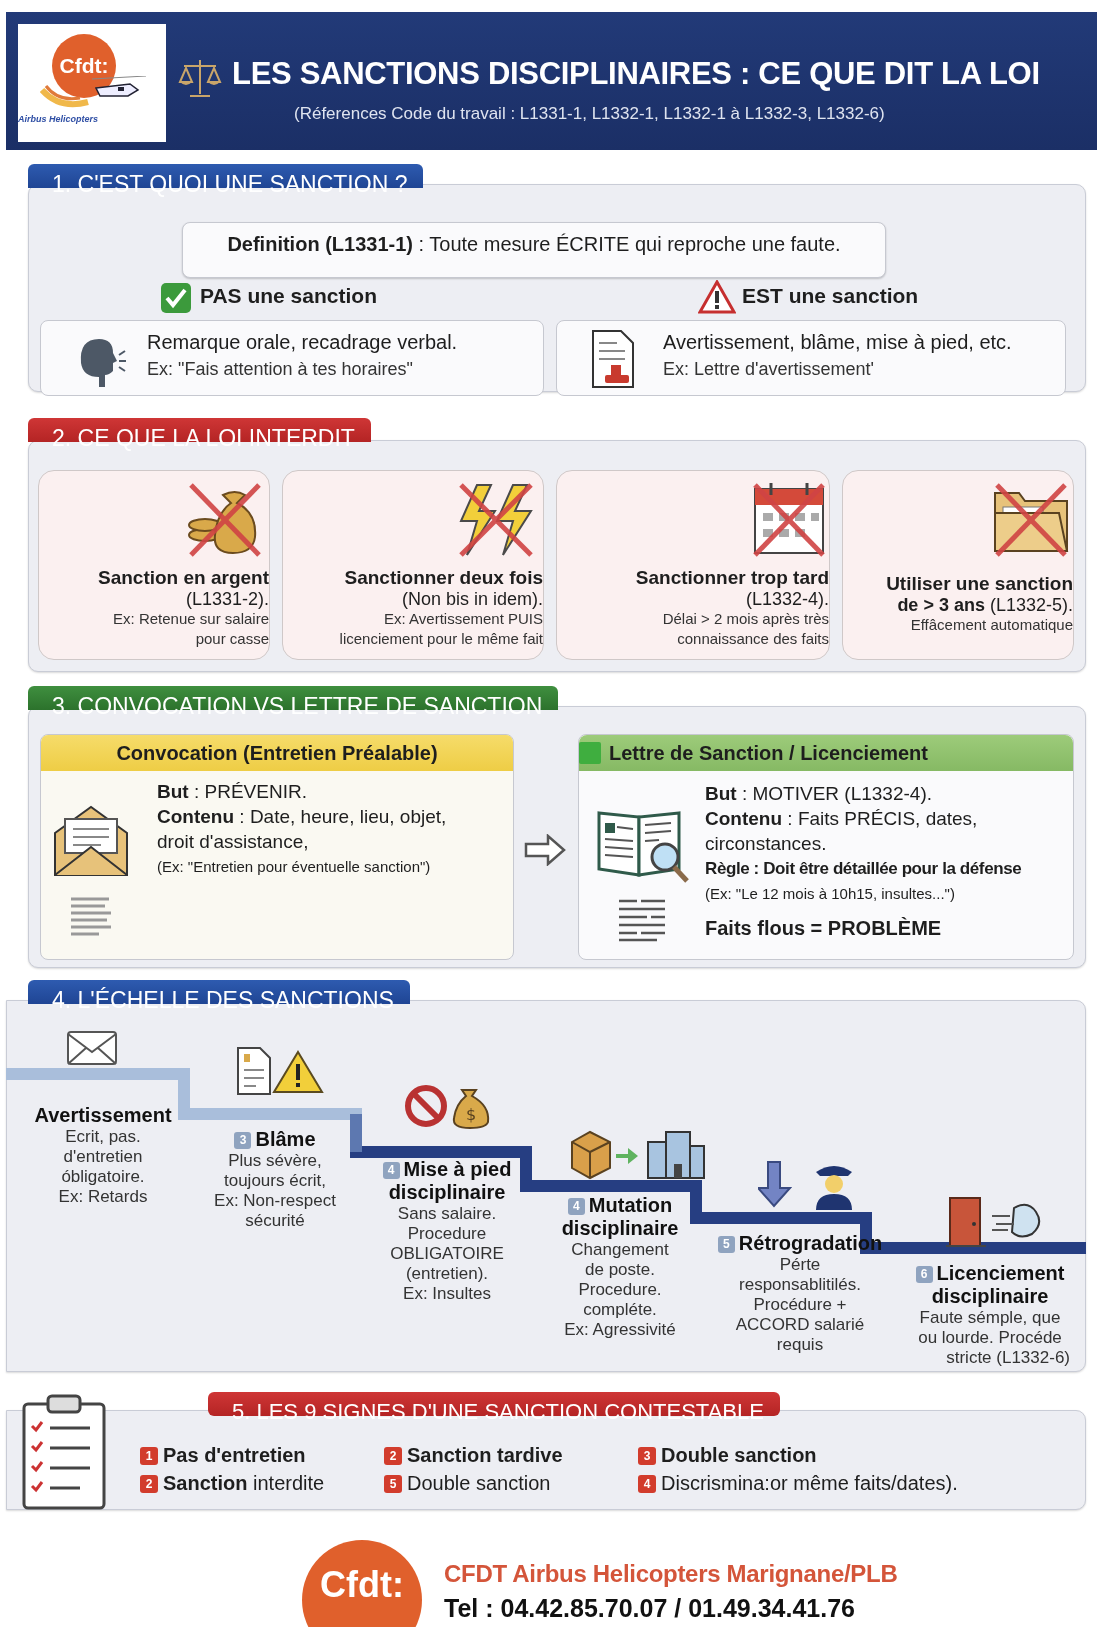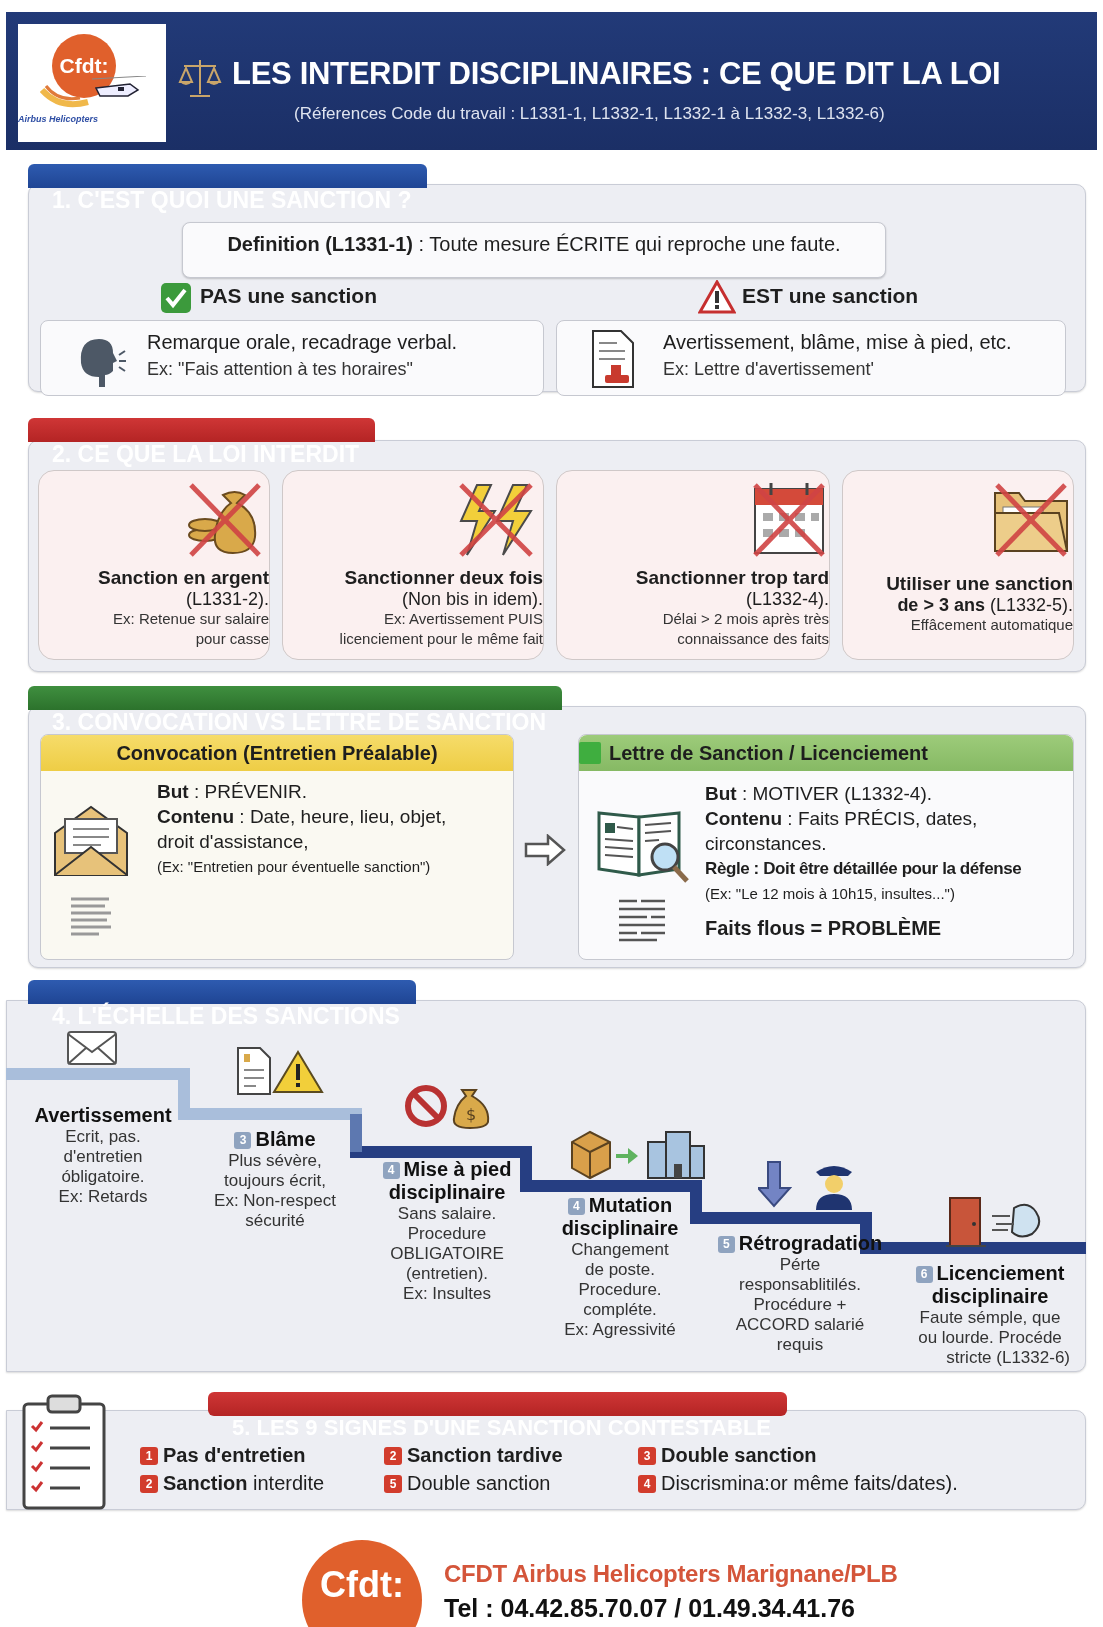--- a/index.html
+++ b/index.html
@@ -9,21 +9,21 @@
 .header{left:6px;top:12px;width:1091px;height:138px;background:linear-gradient(#223a78,#1b2f66);}
 .logo-box{left:12px;top:12px;width:148px;height:118px;background:#fff;}
 .logo-circle{left:34px;top:10px;width:64px;height:64px;border-radius:50%;background:#e0602c;color:#fff;font-weight:bold;font-size:21px;display:flex;align-items:center;justify-content:center}
 .logo-heli{left:70px;top:52px;width:60px;height:24px}
 .logo-txt{left:0;top:90px;width:148px;color:#2f4fa5;font-size:9px;font-weight:bold;font-style:italic}
 .scales{left:172px;top:44px;width:44px;height:44px}
 .h-title{left:226px;top:44px;color:#fff;font-size:31px;font-weight:bold;white-space:nowrap;letter-spacing:-0.3px}
 .h-sub{left:288px;top:92px;color:#dfe4f0;font-size:17px;white-space:nowrap}
 
 .panel{background:#edeef3;border:1px solid #c9ccd6;border-radius:10px;box-shadow:0 1px 2px rgba(0,0,0,.15)}
-.tab{color:#fff;font-weight:bold;font-size:23px;padding:20px 16px 0 24px;border-radius:6px 6px 0 0;white-space:nowrap;height:24px;line-height:32px}
+.tab{color:#fff;font-weight:normal;font-size:23px;padding:4px 16px 0 24px;border-radius:6px 6px 0 0;white-space:nowrap;height:24px;line-height:32px}
 .tab.blue{background:linear-gradient(#2e5bb0,#1f4594)}
 .tab.red{background:linear-gradient(#cf3636,#b42424)}
 .tab.green{background:linear-gradient(#3f8f3f,#2c722c)}
 .card{background:#fafafc;border:1px solid #c6c8d0;border-radius:8px}
 .pink{background:#fbf0f0;border:1px solid #cfc8c8;border-radius:16px;text-align:right}
 .pink .t{font-weight:bold;font-size:19px;line-height:22px;margin-top:4px}
 .pink .s{font-size:18px;line-height:20px}
 .pink .e{font-size:15px;line-height:20px;color:#333}
 
 .stair-label{text-align:center;font-size:17px;line-height:20px;color:#333}
@@ -52,21 +52,21 @@
   <svg class="abs scales" viewBox="0 0 44 44">
     <g stroke="#c9a56a" stroke-width="2" fill="none">
         <line x1="22" y1="4" x2="22" y2="38"></line>
         <line x1="6" y1="10" x2="38" y2="10"></line>
         <path d="M2 26 L8 12 L14 26 Z"></path>
         <path d="M30 26 L36 12 L42 26 Z"></path>
         <line x1="12" y1="40" x2="32" y2="40"></line>
       </g>
     <path d="M2 26 Q8 32 14 26 Z M30 26 Q36 32 42 26 Z" fill="#c9a56a"></path>
   </svg>
-  <div class="abs h-title">LES INTERDIT DISCIPLINAIRES : CE QUE DIT LA LOI</div>
+  <div class="abs h-title">LES SANCTIONS DISCIPLINAIRES : CE QUE DIT LA LOI</div>
   <div class="abs h-sub">(Réferences Code du travail : L1331-1, L1332-1, L1332-1 à L1332-3, L1332-6)</div>
 </div>
 
 <div class="abs panel" style="left:28px;top:184px;width:1058px;height:208px"></div>
 <div class="abs tab blue" style="left:28px;top:164px">1. C'EST QUOI UNE SANCTION ?</div>
 <div class="abs card" style="left:182px;top:222px;width:704px;height:56px;font-size:20px;line-height:42px;text-align:center;box-shadow:0 1px 2px rgba(0,0,0,.2)">
   <b>Definition (L1331-1)</b><span> : Toute mesure ÉCRITE qui reproche une faute.</span>
 </div>
 <svg class="abs" style="left:160px;top:282px;width:32px;height:32px" viewBox="0 0 32 32">
     <rect x="1" y="1" width="30" height="30" rx="5" fill="#3c9a3c"></rect>

